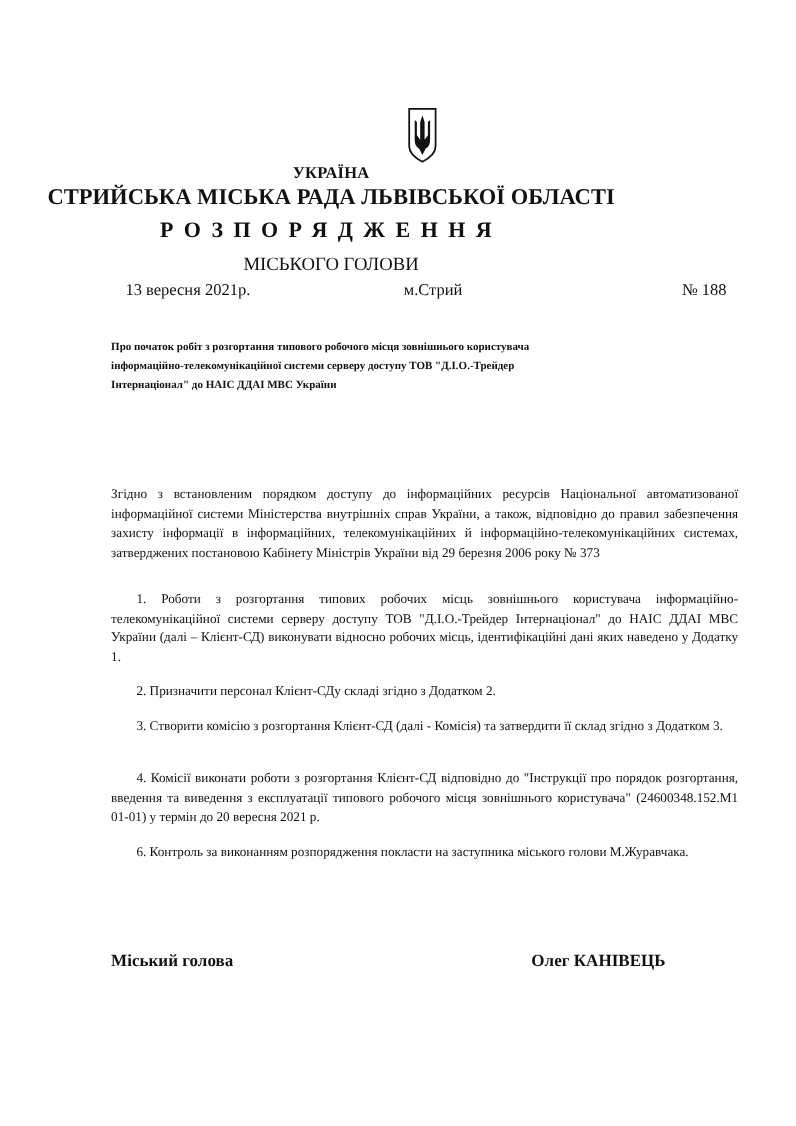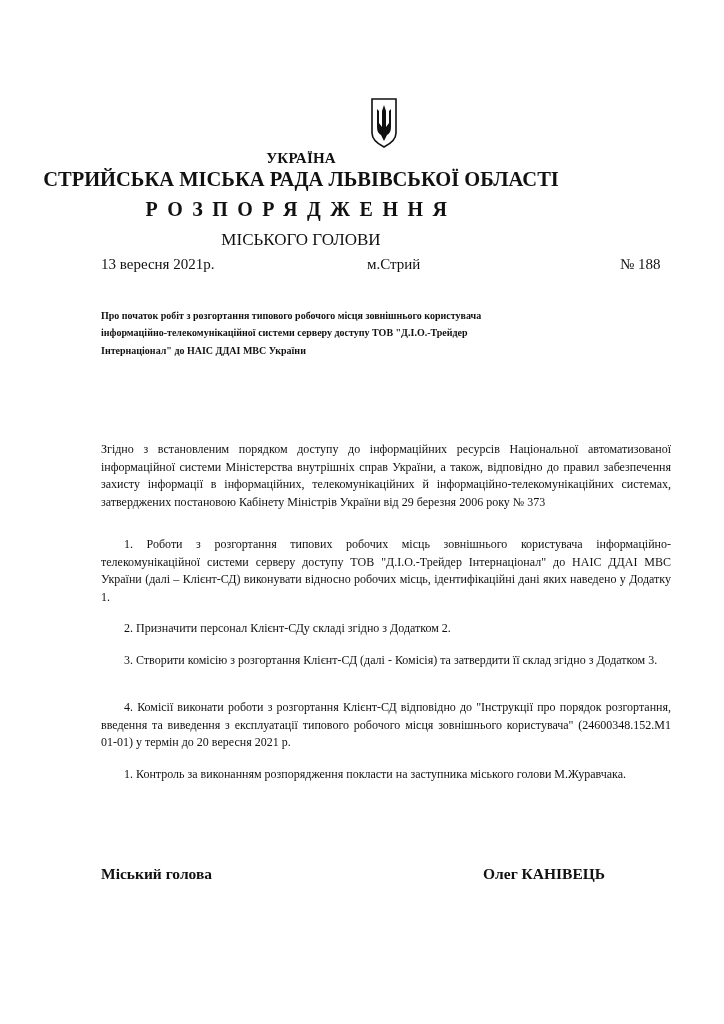--- a/index.html
+++ b/index.html
@@ -6,21 +6,21 @@
   body { width: 724px; height: 1024px; position: relative; overflow: hidden;
          font-family: "Liberation Serif", "DejaVu Serif", serif; color: #111; }
   .abs { position: absolute; }
   .center { left: 0; width: 602px; text-align: center; }
   #coat { left: 370px; top: 97px; width: 28px; height: 52px; }
   #country { top: 150px; font-weight: bold; font-size: 15px; letter-spacing: 0.2px; }
   #council { top: 168px; font-weight: bold; font-size: 20.5px; }
   #doctype { top: 198px; font-weight: bold; font-size: 20px; letter-spacing: 9.5px; }
   #doctype-sub { top: 230px; font-size: 17px; }
   .meta { top: 256px; font-size: 15px; }
-  #date { left: 101px; }
+  #date { left: 114px; }
   #city { left: 367px; }
   #number { left: 620px; }
   #subject { left: 101px; top: 307px; width: 420px; font-weight: bold; font-size: 10px; line-height: 17.3px; }
   .para { left: 101px; width: 570px; font-size: 12px; line-height: 17.5px; text-align: justify; text-align-last: left; margin-top: 33px; }
   .para.indent { text-indent: 23px; }
   #intro { top: 408px; }
   #item1 { top: 503px; }
   #item2 { top: 587px; }
   #item3 { top: 619px; }
   #item4 { top: 666px; }
@@ -47,16 +47,16 @@
 <div class="abs meta" id="city">м.Стрий</div>
 <div class="abs meta" id="number">№  188</div>
 
 <div class="abs" id="subject">Про початок робіт з розгортання типового робочого місця зовнішнього користувача інформаційно-телекомунікаційної системи серверу доступу ТОВ "Д.І.О.-Трейдер Інтернаціонал" до НАІС ДДАІ МВС України</div>
 
 <div class="abs para" id="intro">Згідно з встановленим порядком доступу до інформаційних ресурсів Національної автоматизованої інформаційної системи Міністерства внутрішніх справ України, а також, відповідно до правил забезпечення захисту інформації в інформаційних, телекомунікаційних й інформаційно-телекомунікаційних системах, затверджених постановою Кабінету Міністрів України від 29 березня 2006 року № 373</div>
 <div class="abs para indent" id="item1">1. Роботи з розгортання типових робочих місць зовнішнього користувача інформаційно-телекомунікаційної системи серверу доступу ТОВ "Д.І.О.-Трейдер Інтернаціонал" до НАІС ДДАІ МВС України (далі – Клієнт-СД) виконувати відносно робочих місць, ідентифікаційні дані яких наведено у Додатку 1.</div>
 <div class="abs para indent" id="item2">2. Призначити персонал Клієнт-СДу складі згідно з Додатком 2.</div>
 <div class="abs para indent" id="item3">3. Створити комісію з розгортання Клієнт-СД (далі - Комісія) та затвердити її склад згідно з Додатком 3.</div>
 <div class="abs para indent" id="item4">4. Комісії виконати роботи з розгортання Клієнт-СД відповідно до "Інструкції про порядок розгортання, введення та виведення з експлуатації типового робочого місця зовнішнього користувача" (24600348.152.М1 01-01) у термін до 20 вересня 2021 р.</div>
-<div class="abs para indent" id="item5">1. Контроль за виконанням розпорядження покласти на заступника міського голови М.Журавчака.</div>
+<div class="abs para indent" id="item5">6. Контроль за виконанням розпорядження покласти на заступника міського голови М.Журавчака.</div>
 
 <div class="abs sig" id="sig-title">Міський голова</div>
 <div class="abs sig" id="sig-name">Олег КАНІВЕЦЬ</div>
 
 </body></html>

